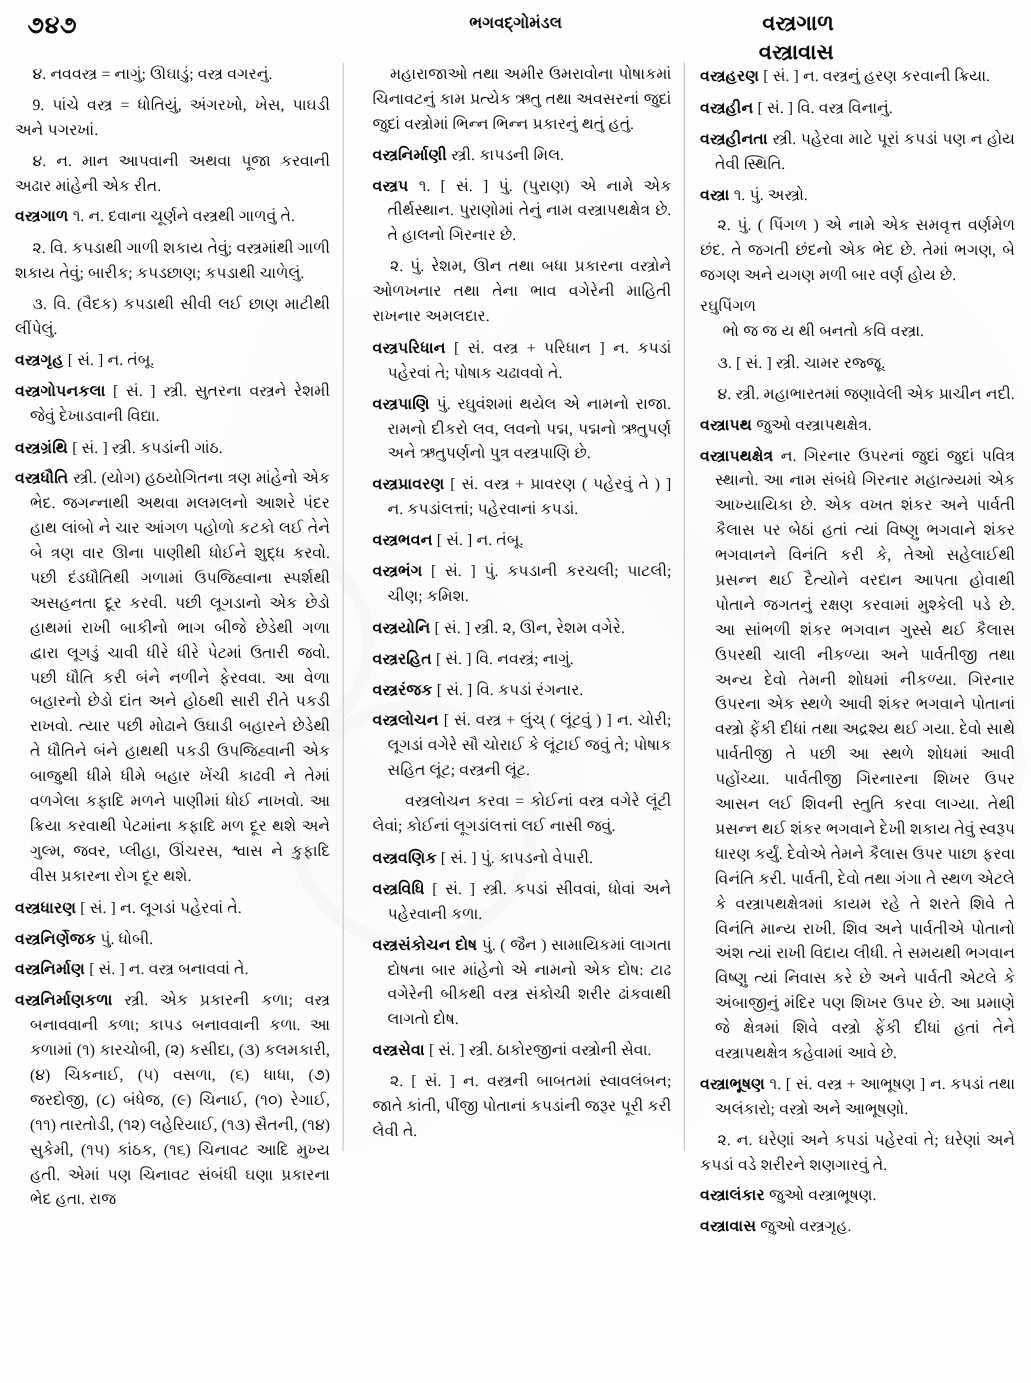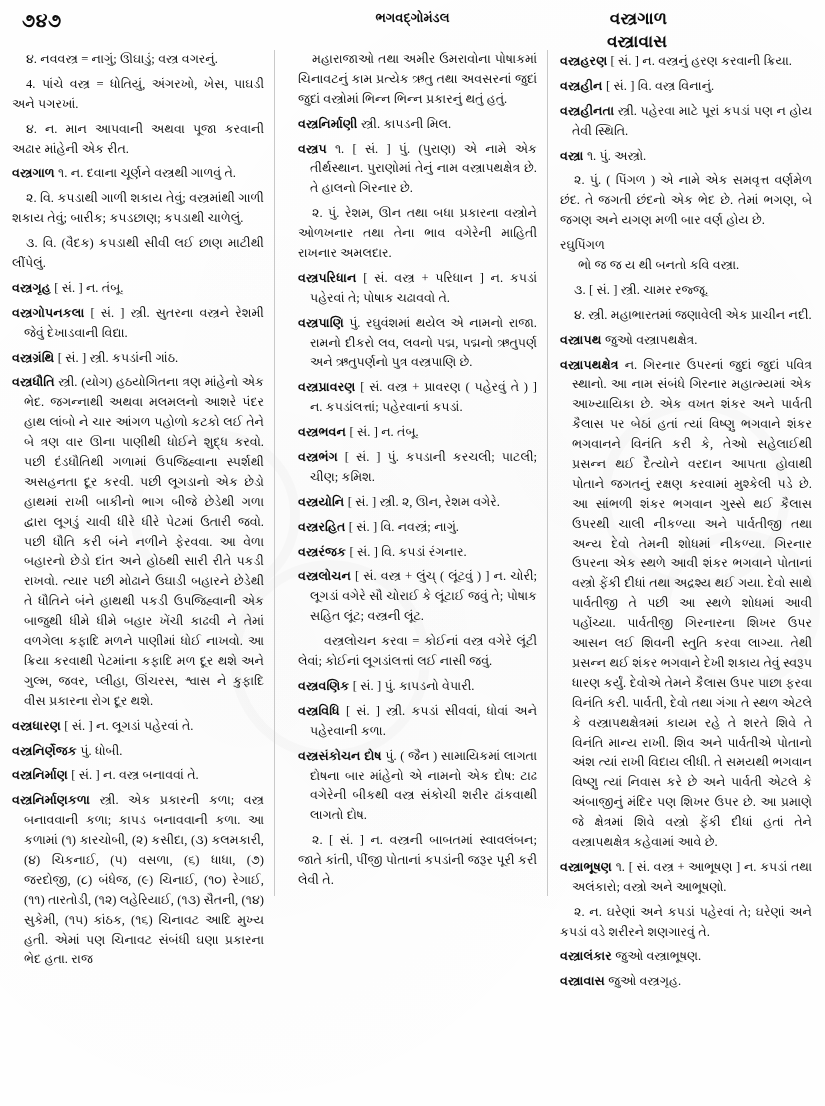--- a/index.html
+++ b/index.html
@@ -137,21 +137,21 @@
     <div class="booktitle">ભગવદ્ગોમંડલ</div>
     <div class="runheads">
       <span class="rh">વસ્ત્રગાળ</span>
       <span class="rh">વસ્ત્રાવાસ</span>
     </div>
   </div>
 
   <div class="cols">
     <div class="col left">
         <p class="entry cont">૪. નવવસ્ત્ર = નાગું; ઊઘાડું; વસ્ત્ર વગરનું.</p>
-        <p class="entry cont">4. પાંચે વસ્ત્ર = ધોતિયું, અંગરખો, ખેસ, પાઘડી અને પગરખાં.</p>
+        <p class="entry cont">9. પાંચે વસ્ત્ર = ધોતિયું, અંગરખો, ખેસ, પાઘડી અને પગરખાં.</p>
         <p class="entry cont">૪. ન. માન આપવાની અથવા પૂજા કરવાની અઢાર માંહેની એક રીત.</p>
         <p class="entry hang sp-before"><span class="hw">વસ્ત્રગાળ</span><span> ૧. ન. દવાના ચૂર્ણને વસ્ત્રથી ગાળવું તે.</span></p>
         <p class="entry cont">૨. વિ. કપડાથી ગાળી શકાય તેવું; વસ્ત્રમાંથી ગાળી શકાય તેવું; બારીક; કપડછાણ; કપડાથી ચાળેલું.</p>
         <p class="entry cont">૩. વિ. (વૈદક) કપડાથી સીવી લઈ છાણ માટીથી લીંપેલું.</p>
         <p class="entry hang sp-before"><span class="hw">વસ્ત્રગૃહ</span><span> [ સં. ] ન. તંબૂ.</span></p>
         <p class="entry hang sp-before"><span class="hw">વસ્ત્રગોપનકલા</span><span> [ સં. ] સ્ત્રી. સુતરના વસ્ત્રને રેશમી જેવું દેખાડવાની વિદ્યા.</span></p>
         <p class="entry hang sp-before"><span class="hw">વસ્ત્રગ્રંથિ</span><span> [ સં. ] સ્ત્રી. કપડાંની ગાંઠ.</span></p>
         <p class="entry hang sp-before"><span class="hw">વસ્ત્રધૌતિ</span><span> સ્ત્રી. (યોગ) હઠયોગિતના ત્રણ માંહેનો એક ભેદ. જગન્નાથી અથવા મલમલનો આશરે પંદર હાથ લાંબો ને ચાર આંગળ પહોળો કટકો લઈ તેને બે ત્રણ વાર ઊના પાણીથી ધોઈને શુદ્ધ કરવો. પછી દંડધૌતિથી ગળામાં ઉપજિહ્વાના સ્પર્શથી અસહનતા દૂર કરવી. પછી લૂગડાનો એક છેડો હાથમાં રાખી બાકીનો ભાગ બીજે છેડેથી ગળા દ્વારા લૂગડું ચાવી ધીરે ધીરે પેટમાં ઉતારી જવો. પછી ધૌતિ કરી બંને નળીને ફેરવવા. આ વેળા બહારનો છેડો દાંત અને હોઠથી સારી રીતે પકડી રાખવો. ત્યાર પછી મોઢાને ઉઘાડી બહારને છેડેથી તે ધૌતિને બંને હાથથી પકડી ઉપજિહ્વાની એક બાજુથી ધીમે ધીમે બહાર ખેંચી કાઢવી ને તેમાં વળગેલા કફાદિ મળને પાણીમાં ધોઈ નાખવો. આ ક્રિયા કરવાથી પેટમાંના કફાદિ મળ દૂર થશે અને ગુલ્મ, જવર, પ્લીહા, ઊંચરસ, શ્વાસ ને કુફાદિ વીસ પ્રકારના રોગ દૂર થશે.</span></p>
         <p class="entry hang sp-before"><span class="hw">વસ્ત્રધારણ</span><span> [ સં. ] ન. લૂગડાં પહેરવાં તે.</span></p>
         <p class="entry hang sp-before"><span class="hw">વસ્ત્રનિર્ણેજક</span><span> પું. ધોબી.</span></p>
@@ -169,20 +169,21 @@
         <p class="entry hang sp-before"><span class="hw">વસ્ત્રભવન</span><span> [ સં. ] ન. તંબૂ.</span></p>
         <p class="entry hang sp-before"><span class="hw">વસ્ત્રભંગ</span><span> [ સં. ] પું. કપડાની કરચલી; પાટલી; ચીણ; કમિશ.</span></p>
         <p class="entry hang sp-before"><span class="hw">વસ્ત્રયોનિ</span><span> [ સં. ] સ્ત્રી. ૨, ઊન, રેશમ વગેરે.</span></p>
         <p class="entry hang sp-before"><span class="hw">વસ્ત્રરહિત</span><span> [ સં. ] વિ. નવસ્ત્રં; નાગું.</span></p>
         <p class="entry hang sp-before"><span class="hw">વસ્ત્રરંજક</span><span> [ સં. ] વિ. કપડાં રંગનાર.</span></p>
         <p class="entry hang sp-before"><span class="hw">વસ્ત્રલોચન</span><span> [ સં. વસ્ત્ર + લુંચ્ ( લૂંટવું ) ] ન. ચોરી; લૂગડાં વગેરે સૌ ચોરાઈ કે લૂંટાઈ જવું તે; પોષાક સહિત લૂંટ; વસ્ત્રની લૂંટ.</span></p>
         <p class="entry deep">વસ્ત્રલોચન કરવા = કોઈનાં વસ્ત્ર વગેરે લૂંટી લેવાં; કોઈનાં લૂગડાંલત્તાં લઈ નાસી જવું.</p>
         <p class="entry hang sp-before"><span class="hw">વસ્ત્રવણિક</span><span> [ સં. ] પું. કાપડનો વેપારી.</span></p>
         <p class="entry hang sp-before"><span class="hw">વસ્ત્રવિધિ</span><span> [ સં. ] સ્ત્રી. કપડાં સીવવાં, ધોવાં અને પહેરવાની કળા.</span></p>
         <p class="entry hang sp-before"><span class="hw">વસ્ત્રસંકોચન દોષ</span><span> પું. ( જૈન ) સામાયિકમાં લાગતા દોષના બાર માંહેનો એ નામનો એક દોષ: ટાઢ વગેરેની બીકથી વસ્ત્ર સંકોચી શરીર ઢાંકવાથી લાગતો દોષ.</span></p>
+        <p class="entry hang sp-before"><span class="hw">વસ્ત્રસેવા</span><span> [ સં. ] સ્ત્રી. ઠાકોરજીનાં વસ્ત્રોની સેવા.</span></p>
         <p class="entry cont">૨. [ સં. ] ન. વસ્ત્રની બાબતમાં સ્વાવલંબન; જાતે કાંતી, પીંજી પોતાનાં કપડાંની જરૂર પૂરી કરી લેવી તે.</p>
       </div>
     <div class="col right">
         <p class="entry hang sp-before"><span class="hw">વસ્ત્રહરણ</span><span> [ સં. ] ન. વસ્ત્રનું હરણ કરવાની ક્રિયા.</span></p>
         <p class="entry hang sp-before"><span class="hw">વસ્ત્રહીન</span><span> [ સં. ] વિ. વસ્ત્ર વિનાનું.</span></p>
         <p class="entry hang sp-before"><span class="hw">વસ્ત્રહીનતા</span><span> સ્ત્રી. પહેરવા માટે પૂરાં કપડાં પણ ન હોય તેવી સ્થિતિ.</span></p>
         <p class="entry hang sp-before"><span class="hw">વસ્ત્રા</span><span> ૧. પું. અસ્ત્રો.</span></p>
         <p class="entry cont">૨. પું. ( પિંગળ ) એ નામે એક સમવૃત્ત વર્ણમેળ છંદ. તે જગતી છંદનો એક ભેદ છે. તેમાં ભગણ, બે જગણ અને યગણ મળી બાર વર્ણ હોય છે.</p>
         <p class="entry"><span class="attrib">રઘુપિંગળ</span><span class="verse">ભો જ જ ય થી બનતો કવિ વસ્ત્રા.</span></p>
         <p class="entry cont">૩. [ સં. ] સ્ત્રી. ચામર રજ્જૂ.</p>

